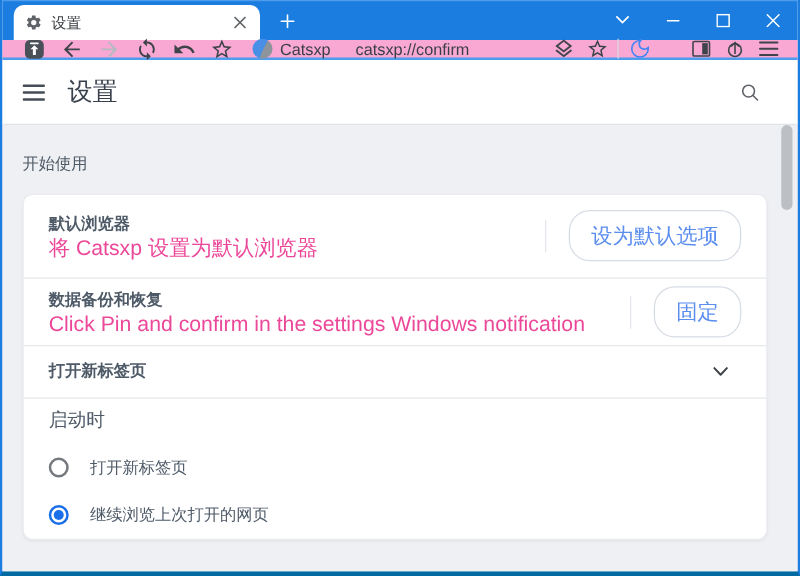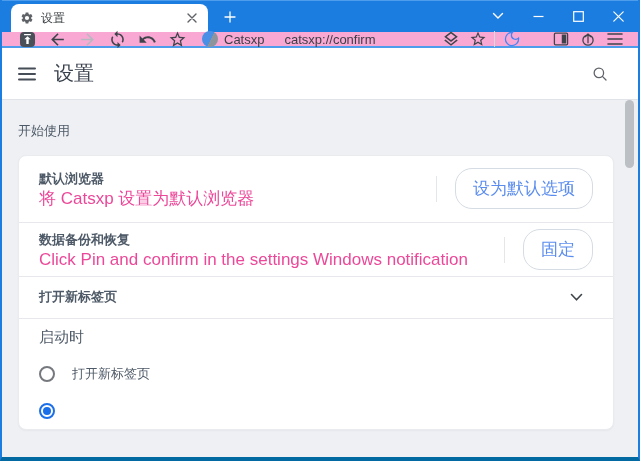--- a/index.html
+++ b/index.html
@@ -267,20 +267,21 @@
 
       <div class="subheader">启动时</div>
 
       <div class="radio-row first">
         <span class="radio"></span>
         <span class="radio-label">打开新标签页</span>
       </div>
 
       <div class="radio-row">
         <span class="radio selected"></span>
+        <span class="radio-label">继续浏览上次打开的网页</span>
       </div>
 
     </div>
 
     <div class="scroll-thumb"></div>
   </div>
 
 </div>
 
 </body></html>

